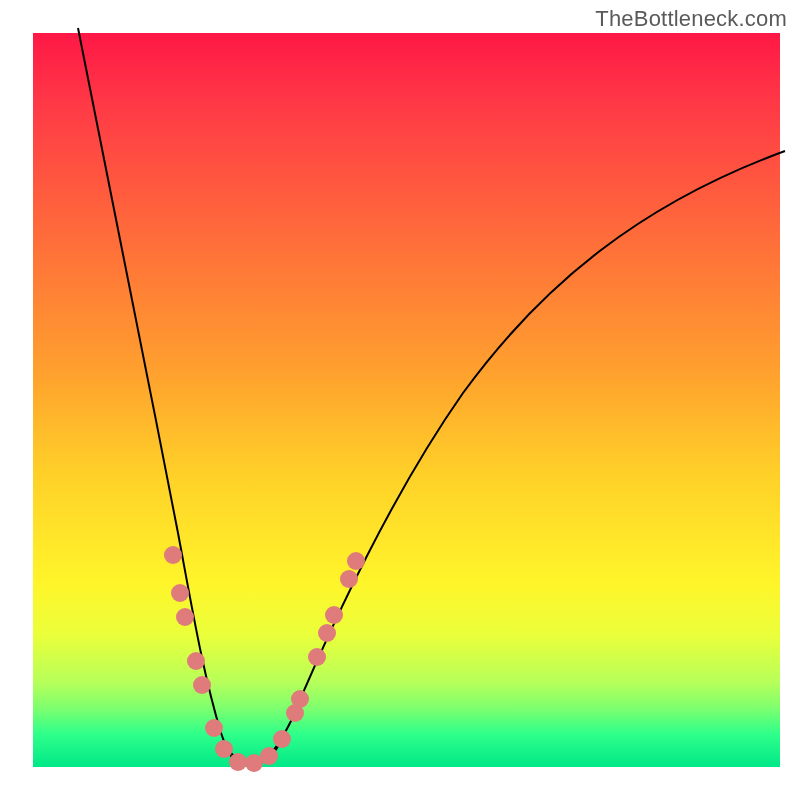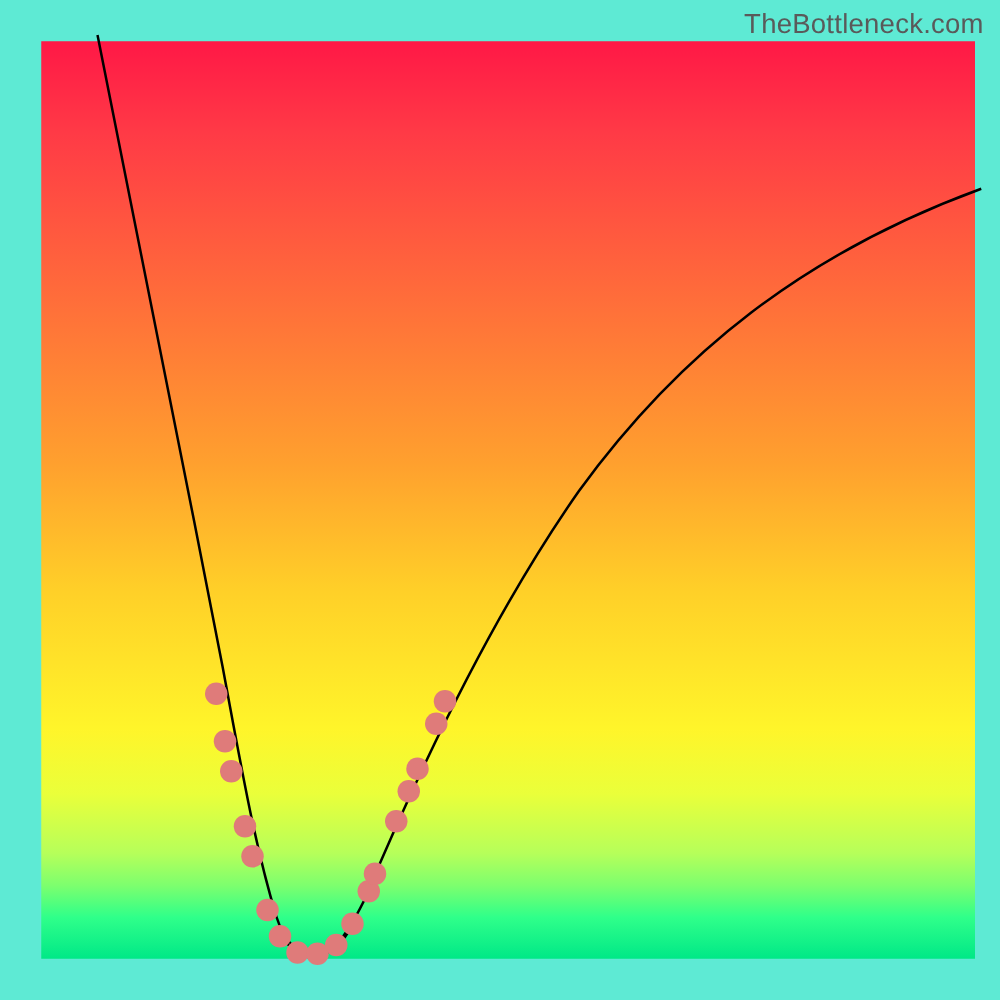--- a/index.html
+++ b/index.html
@@ -8,21 +8,21 @@
     width: 800px;
     height: 800px;
     overflow: hidden;
     background: #000;
     font-family: Arial, Helvetica, sans-serif;
   }
   .frame {
     position: relative;
     width: 800px;
     height: 800px;
-    background: #5eead4;
+    background: #ffffff;
   }
   .plot-area {
     position: absolute;
     left: 33px;
     top: 33px;
     width: 747px;
     height: 734px;
     
     background: linear-gradient(
       to bottom,

